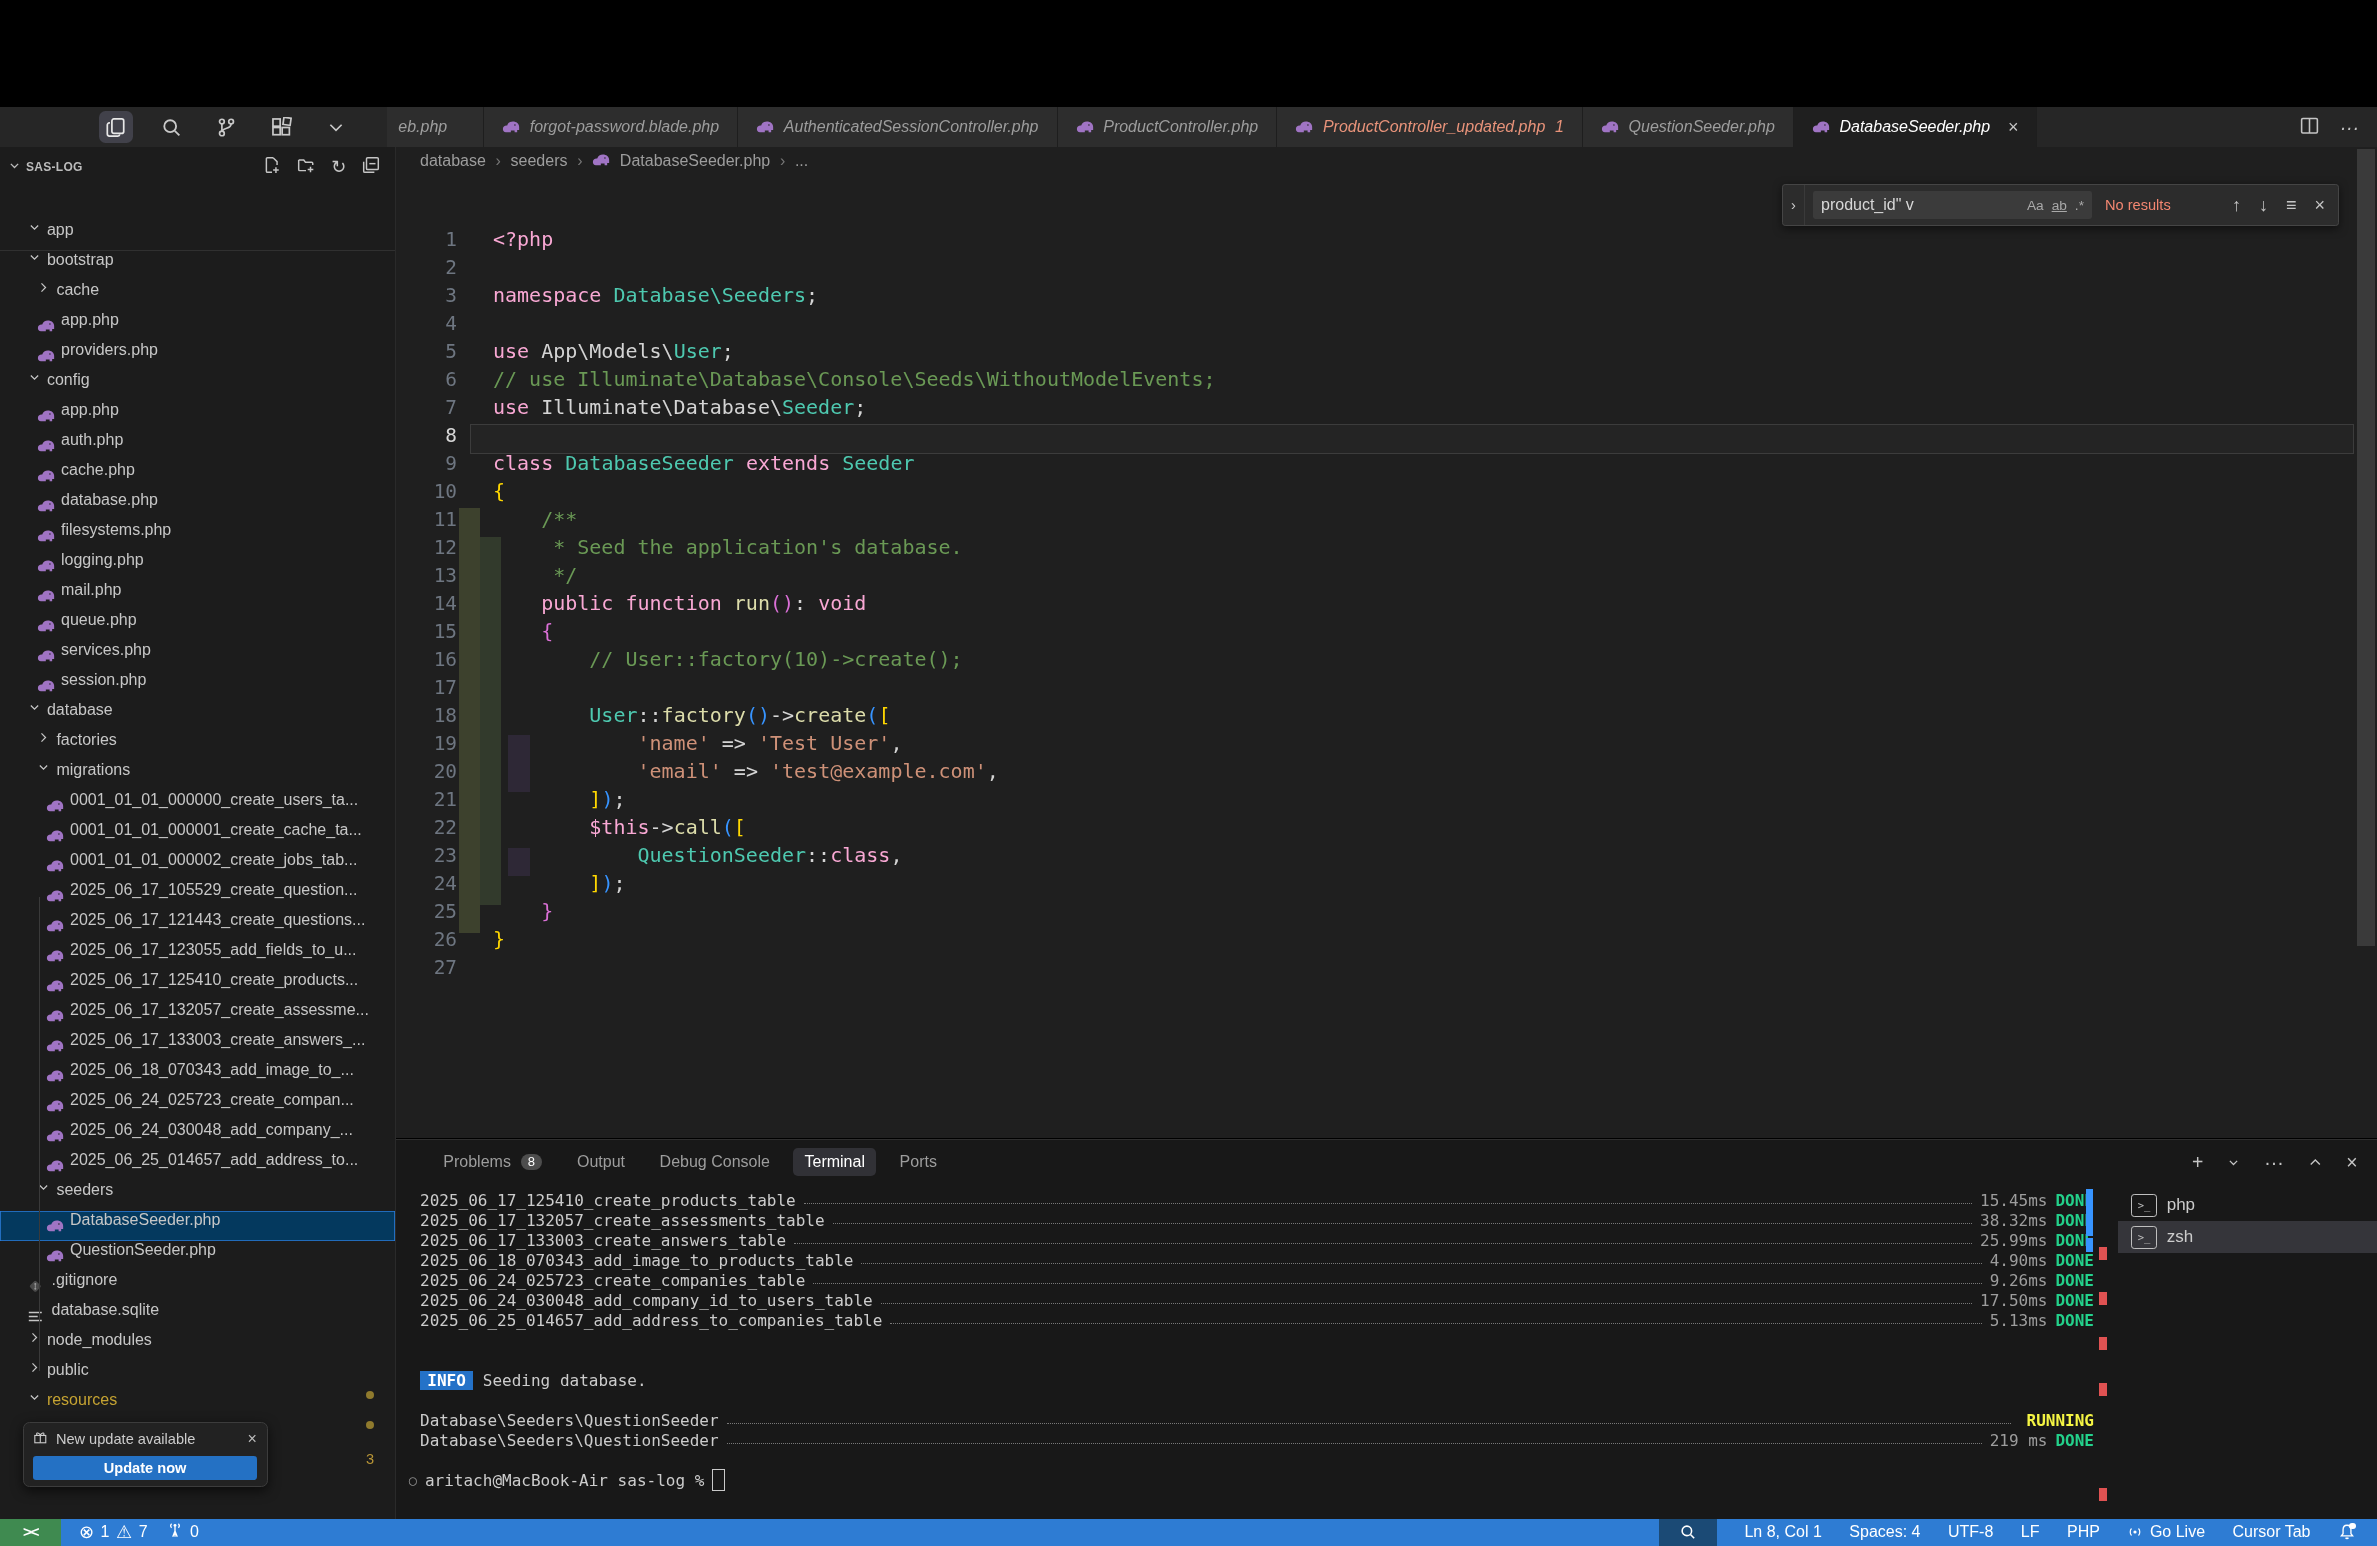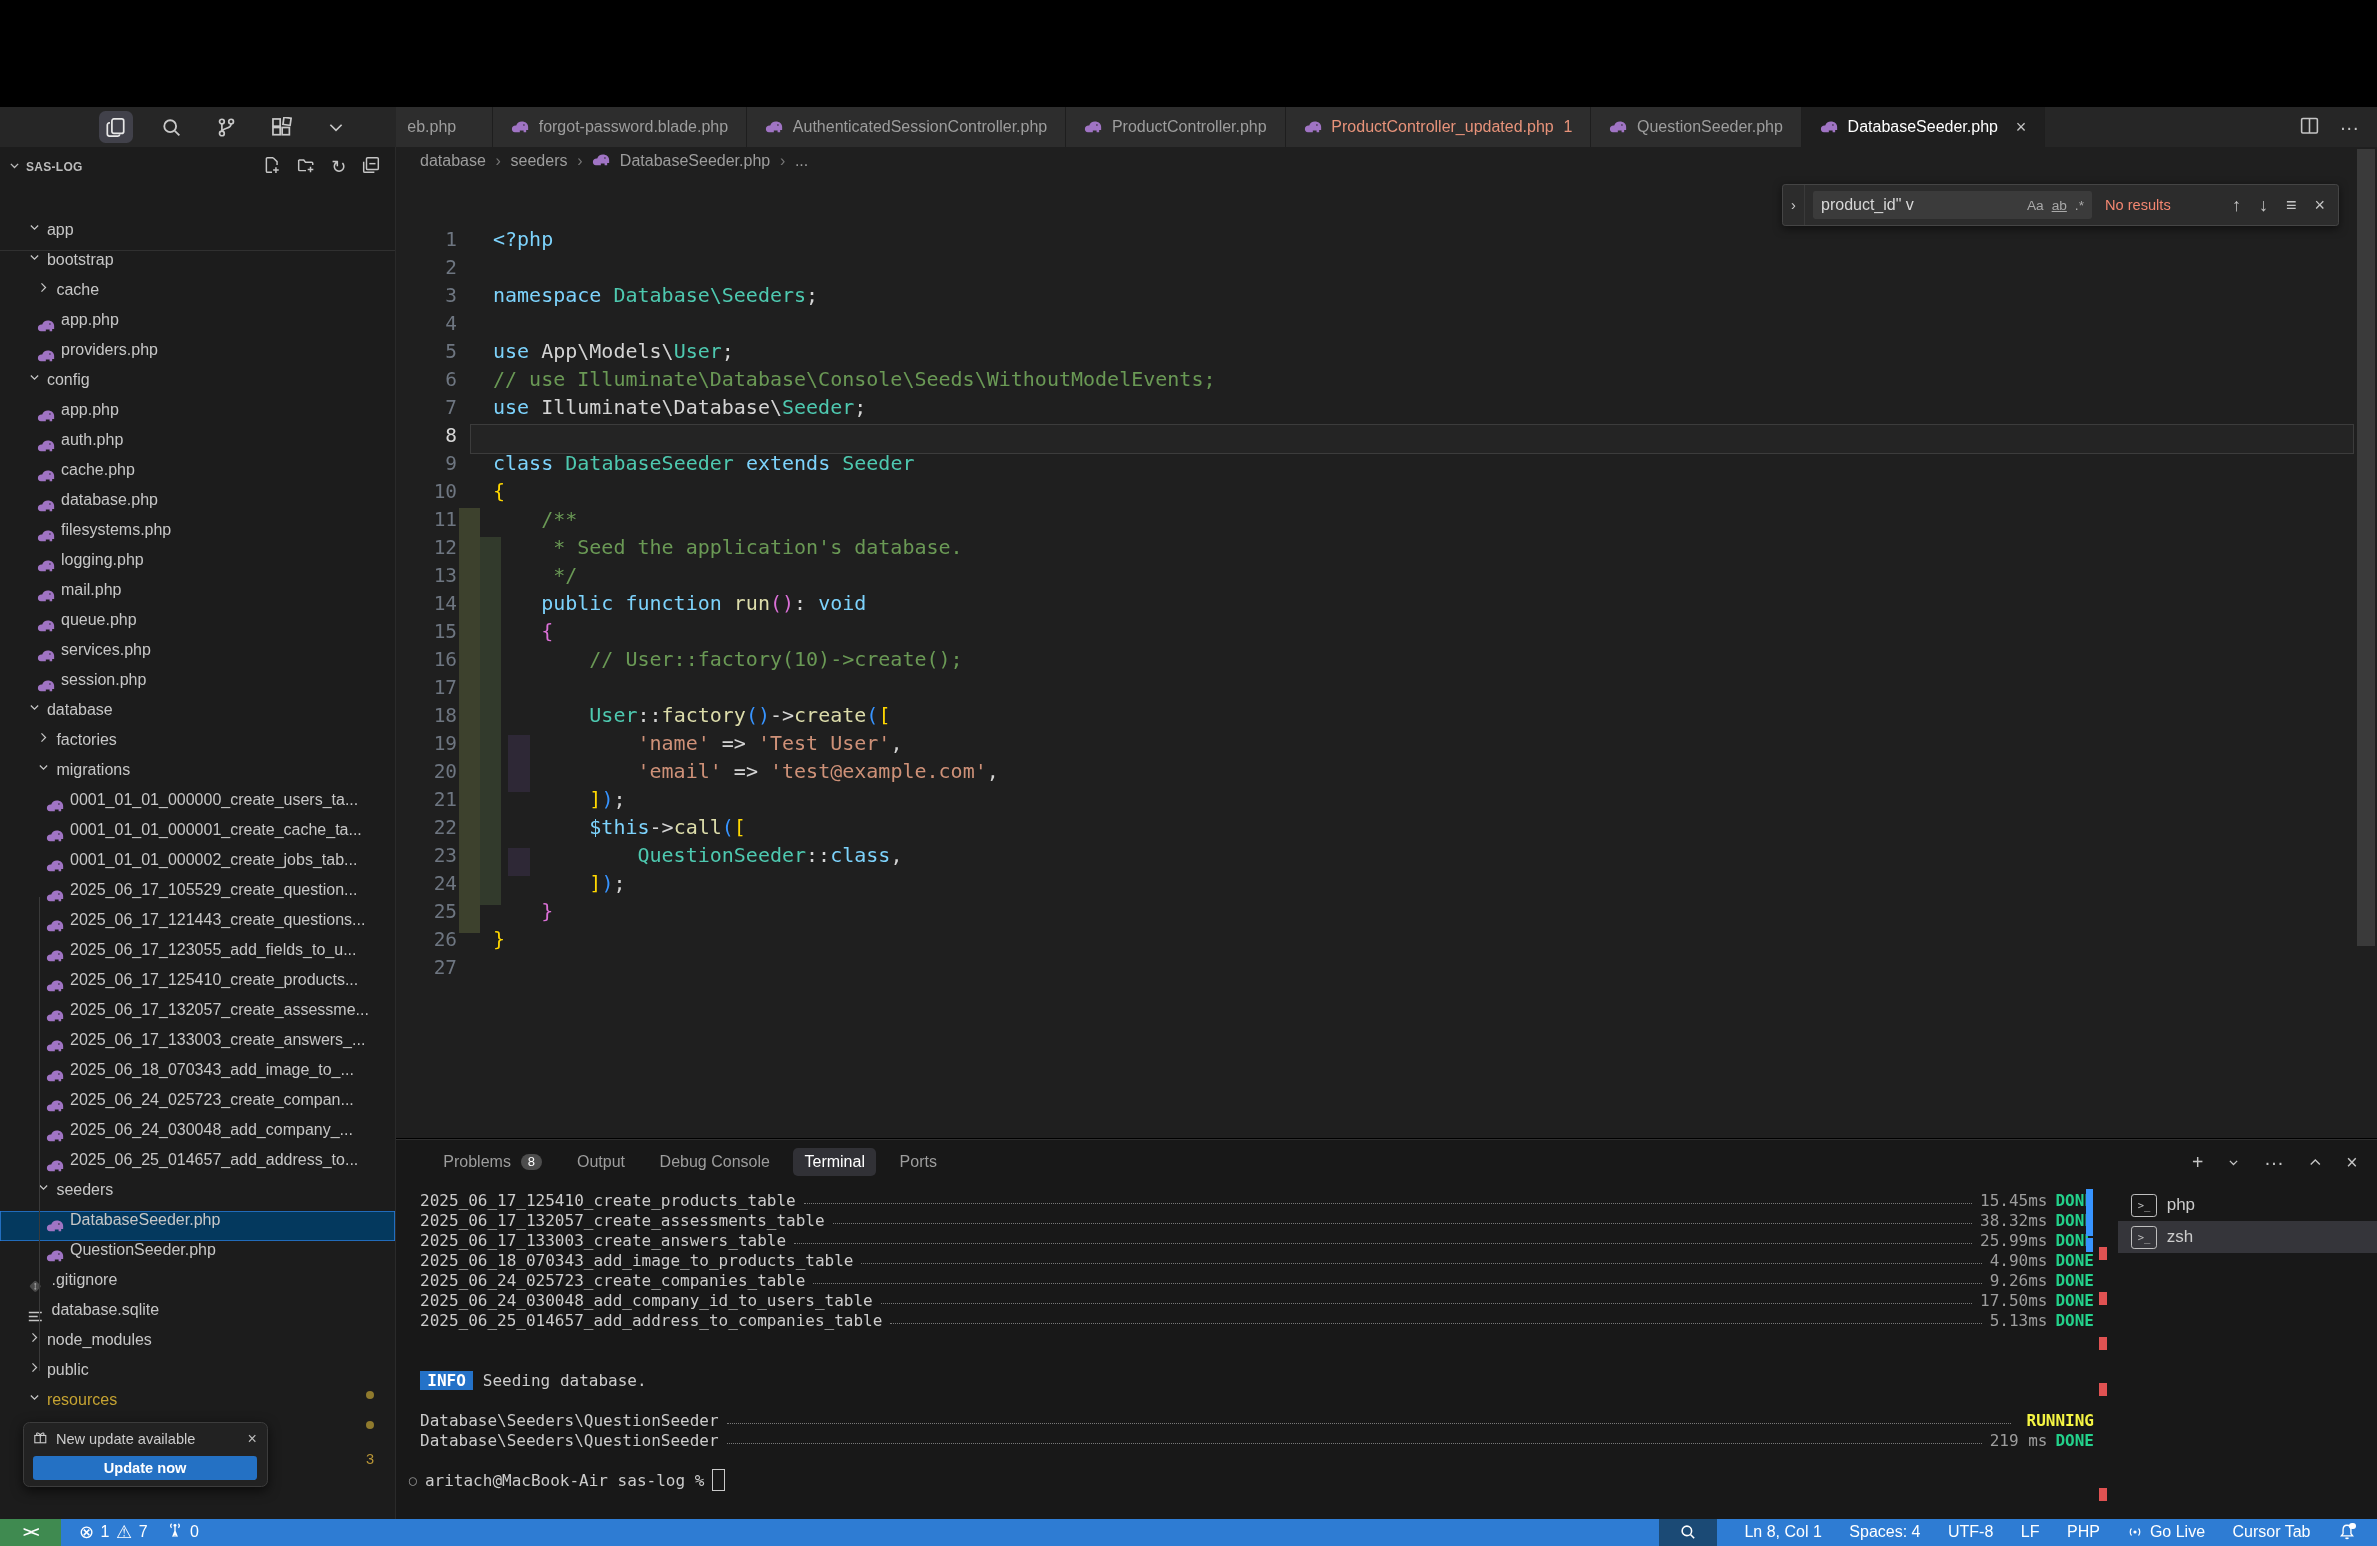--- a/index.html
+++ b/index.html
@@ -11,21 +11,21 @@
   #titlebar{top:58px;left:0;width:100%;height:49px;background:#3a3a3a;display:flex;align-items:center;justify-content:center;}
   #titlebar .title{font-size:18px;color:#cbcbcb;}
   #titlebar-icons{position:absolute;right:27.5px;top:0;height:49px;display:flex;align-items:center;gap:18px;color:#c5c5c5;}
   #titlebar-icons svg{display:block}
   .gear{font-size:22.6px;color:#c5c5c5;}
 
   
   #activity-band{top:107px;left:0;width:396px;height:40px;background:#262626;display:flex;align-items:center;gap:21px;padding-left:99px;box-sizing:border-box;}
   .act-icon{width:34px;height:32px;display:flex;align-items:center;justify-content:center;border-radius:6.5px;color:#c9c9c9;}
   .act-icon.active{background:#41414a;}
-  #tabbar{top:107px;left:396px;right:0;height:40px;background:#262626;display:flex;align-items:stretch;overflow:hidden;}
+  #tabbar{top:107px;left:387px;right:0;height:40px;background:#262626;display:flex;align-items:stretch;overflow:hidden;font-style:italic;}
   .tab{display:flex;align-items:center;gap:9.7px;padding:0 18px;background:#2d2d2d;border-right:0.8px solid #1e1e1e;font-size:16px;color:#9d9d9d;white-space:nowrap;box-sizing:border-box;}
   .tab.partial{width:97px;padding:0 11.3px;overflow:hidden;}
   .tab.active{background:#1f1f1f;color:#fff;}
   .tab.warn{color:#e8937a;}
   .tab .close{margin-left:8px;font-size:18px;color:#c5c5c5;}
   .tab .php-ic svg{display:block}
   #tab-actions{margin-left:auto;display:flex;align-items:center;gap:19.4px;padding:0 18px;color:#c5c5c5;background:#262626;}
 
   
   #sidebar{top:147px;left:0;width:396px;bottom:27.5px;background:#1c1c1c;border-right:0.8px solid #2a2a2a;box-sizing:border-box;}
@@ -55,21 +55,21 @@
 
   
   #editor{top:147px;left:396px;right:0;height:991px;background:#1f1f1f;}
   #breadcrumb{position:absolute;top:4.9px;left:24px;display:flex;align-items:center;gap:9.7px;font-size:16px;color:#9d9d9d;}
   #breadcrumb .sep{color:#767676;}
   #code{position:absolute;top:78px;left:0;right:0;}
   .cline{height:28px;display:flex;align-items:center;font-family:"DejaVu Sans Mono",monospace;font-size:20px;white-space:pre;}
   .lnum{width:61px;text-align:right;color:#6e7681;font-size:19.4px;flex:none;}
   .ltext{padding-left:36px;}
   .cline.cur .lnum{color:#d7d7d7;}
-  .tok-kw{color:#7dd3fc}.tok-ty{color:#4ec9b0}.tok-cm{color:#6a9955}.tok-st{color:#ce9178}
+  .tok-kw{color:#f9a8d4}.tok-ty{color:#4ec9b0}.tok-cm{color:#6a9955}.tok-st{color:#ce9178}
   .tok-fn{color:#dcdcaa}.tok-pl{color:#d4d4d4}.tok-b1{color:#ffd700}.tok-b2{color:#da70d6}.tok-b3{color:#3794ff}
   #cur-line-box{left:74px;right:22.6px;top:277px;height:28px;border:0.8px solid #3c3c3c;background:rgba(255,255,255,.025);}
   .gutter-bar{width:21px;}
   #gbarA{left:63px;top:361px;height:425px;background:#3d412d;}
   #gbarB{left:84px;top:390px;height:368px;background:#323a2c;}
   .indent-blk{left:112px;width:22px;background:#2e2836;}
   #iblk1{top:588px;height:57px;} #iblk2{top:701px;height:28px;}
   #ed-scrollbar{right:1.6px;top:1.6px;width:18px;height:797px;background:#444;opacity:.75;}
 
   

